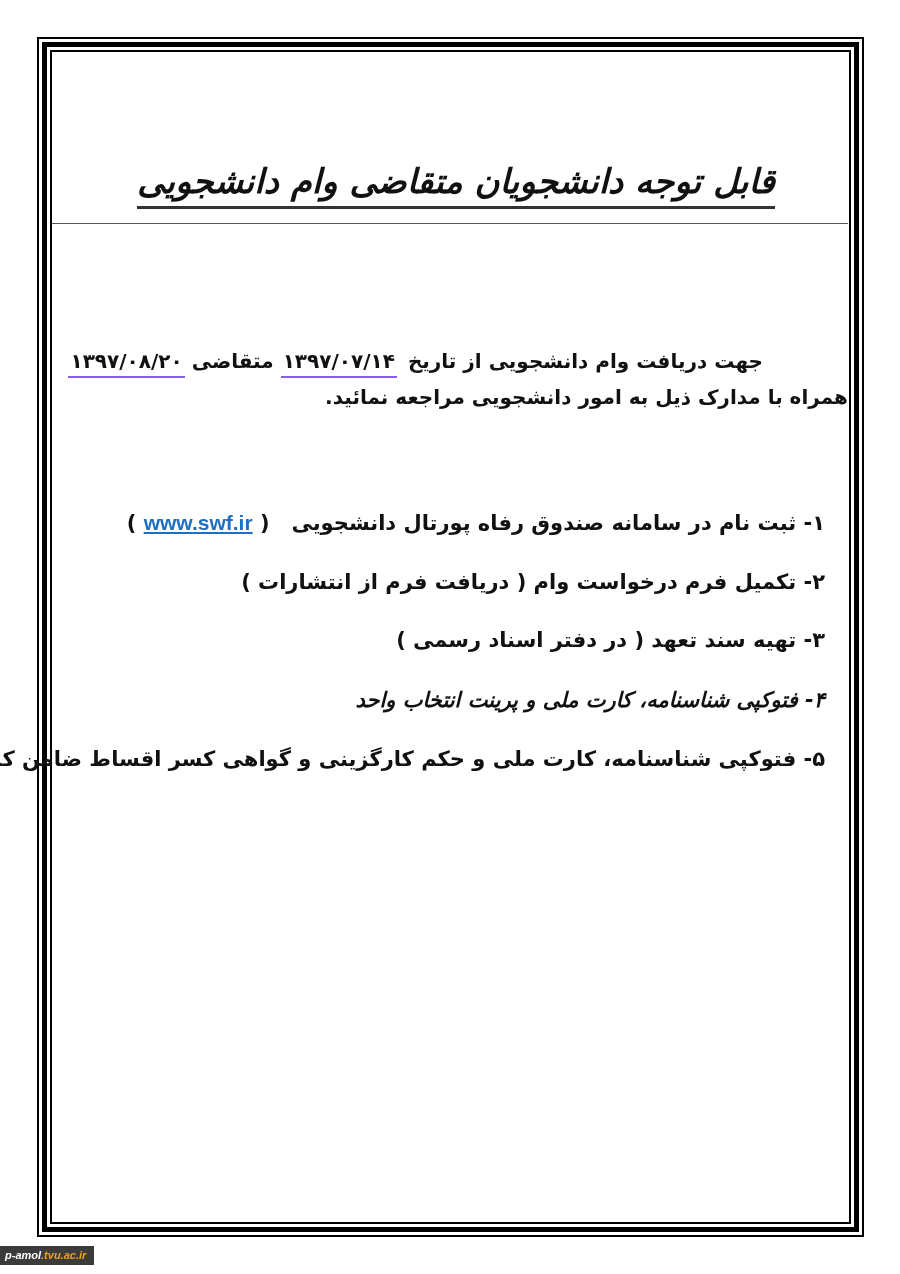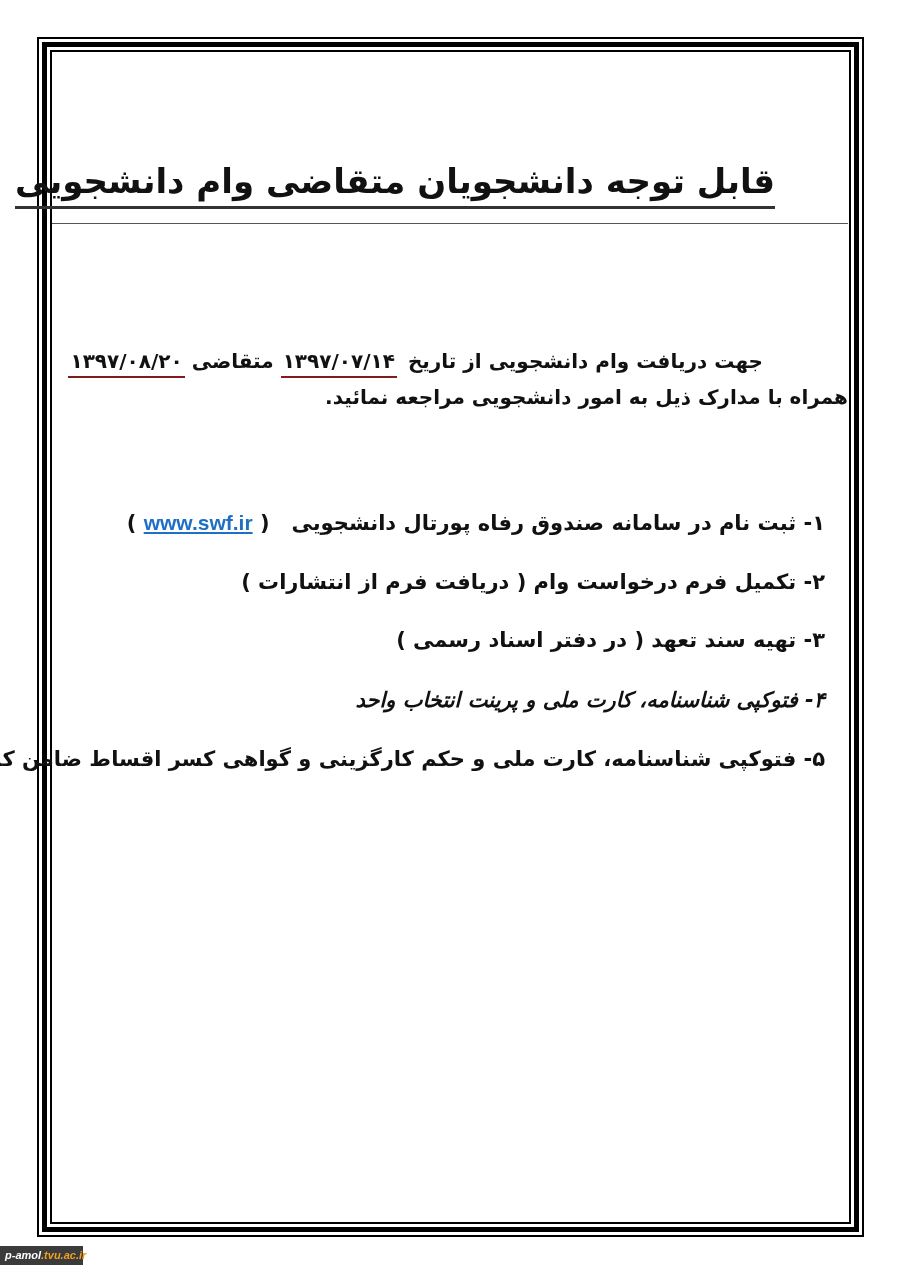--- a/index.html
+++ b/index.html
@@ -38,20 +38,21 @@
       position: absolute;
       right: 125px;
       top: 158px;
       direction: rtl;
       font-size: 34px;
       font-weight: bold;
       line-height: 46px;
       white-space: nowrap;
       padding-bottom: 2px;
       border-bottom: 3px solid #333;
+      font-style: italic;
     }
     .rule {
       position: absolute;
       left: 52px;
       top: 223px;
       width: 796px;
       height: 1px;
       background: #555;
     }
     .para {
@@ -59,21 +60,21 @@
       right: 53px;
       direction: rtl;
       font-size: 20px;
       font-weight: bold;
       line-height: 30px;
       white-space: nowrap;
     }
     .para1 { top: 346px; right: 137px; }
     .date {
       display: inline-block;
-      border-bottom: 2px solid #7f1d1d;
+      border-bottom: 2px solid #8b5cf6;
       padding: 0 2px;
       font-weight: bold;
       letter-spacing: 1px;
     }
     .date-from { margin-right: 4px; }
     .para2 { top: 382px; right: 52px; }
     .item {
       position: absolute;
       right: 75px;
       direction: rtl;
@@ -91,21 +92,21 @@
       color: #1f6fc4;
       text-decoration: underline;
       direction: ltr;
       unicode-bidi: embed;
       font-family: "Liberation Sans", sans-serif;
     }
     .watermark {
       position: absolute;
       left: 0;
       top: 1246px;
-      width: 83px;
+      width: 94px;
       height: 19px;
       background: #3b3b3b;
       font-family: "Liberation Sans", sans-serif;
       font-size: 11px;
       font-weight: bold;
       font-style: italic;
       line-height: 19px;
       padding-left: 5px;
       box-sizing: border-box;
       white-space: nowrap;

